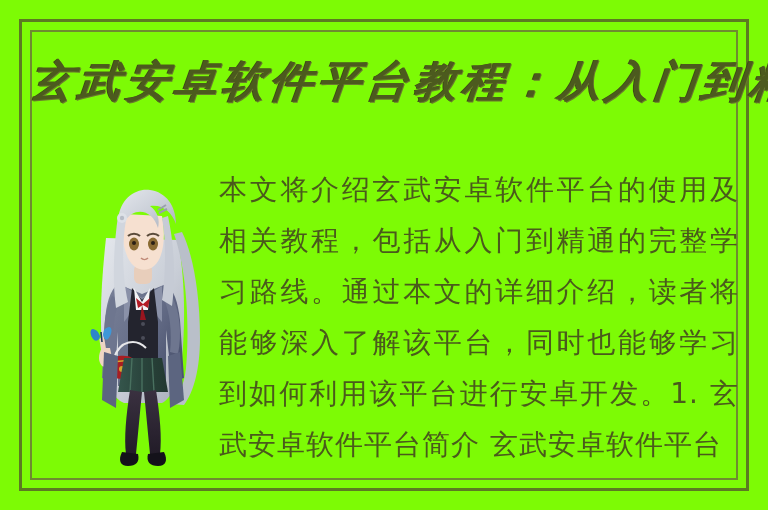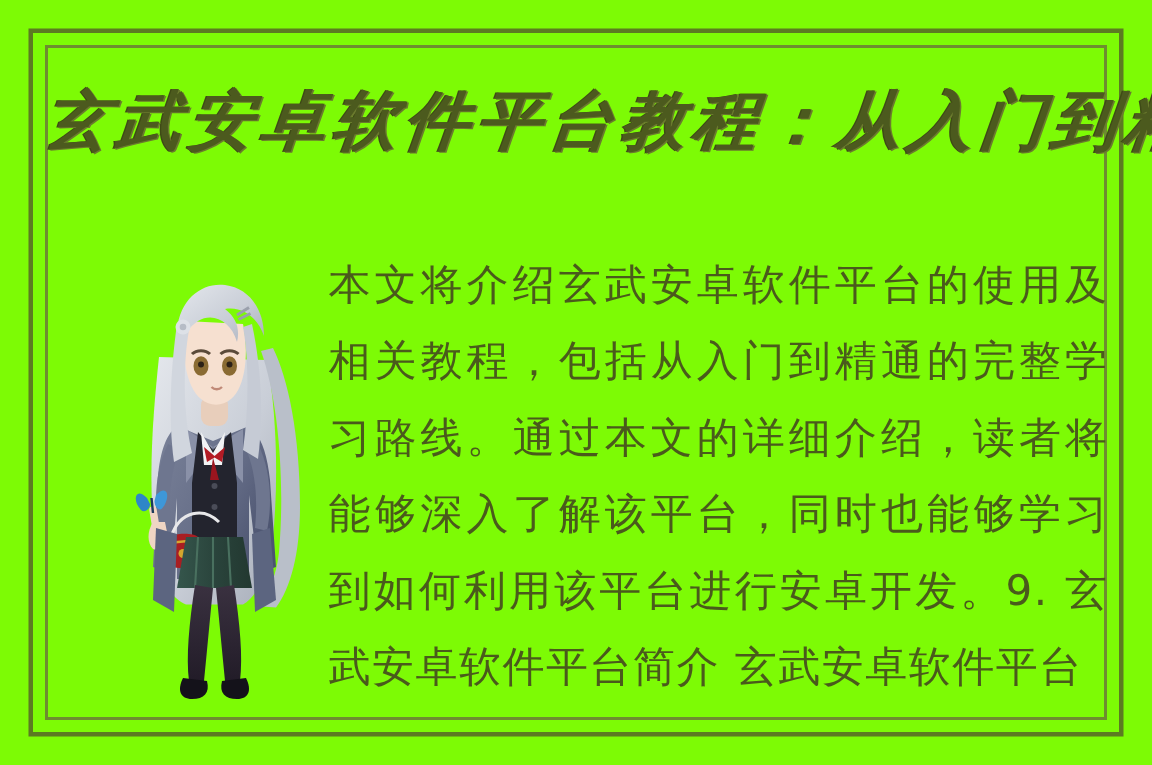--- a/index.html
+++ b/index.html
@@ -93,21 +93,21 @@
 </head>
 <body>
 
 <div id="poster">
 
   <div class="frame-outer"></div>
   <div class="frame-inner"></div>
 
   <div class="title">玄武安卓软件平台教程：从入门到精通</div>
 
-  <div class="body-text">本文将介绍玄武安卓软件平台的使用及相关教程，包括从入门到精通的完整学习路线。通过本文的详细介绍，读者将能够深入了解该平台，同时也能够学习到如何利用该平台进行安卓开发。9. 玄武安卓软件平台简介 玄武安卓软件平台</div>
+  <div class="body-text">本文将介绍玄武安卓软件平台的使用及相关教程，包括从入门到精通的完整学习路线。通过本文的详细介绍，读者将能够深入了解该平台，同时也能够学习到如何利用该平台进行安卓开发。1. 玄武安卓软件平台简介 玄武安卓软件平台</div>
 
   <div class="illustration">
     <svg width="160" height="300" viewBox="0 0 160 300" xmlns="http://www.w3.org/2000/svg">
       <defs>
         <linearGradient id="hairG" x1="0" y1="0" x2="1" y2="1">
           <stop offset="0%" stop-color="#E4E7EC"></stop>
           <stop offset="55%" stop-color="#C9CED7"></stop>
           <stop offset="100%" stop-color="#A7ADB9"></stop>
         </linearGradient>
         <linearGradient id="coatG" x1="0" y1="0" x2="1" y2="0.6">

